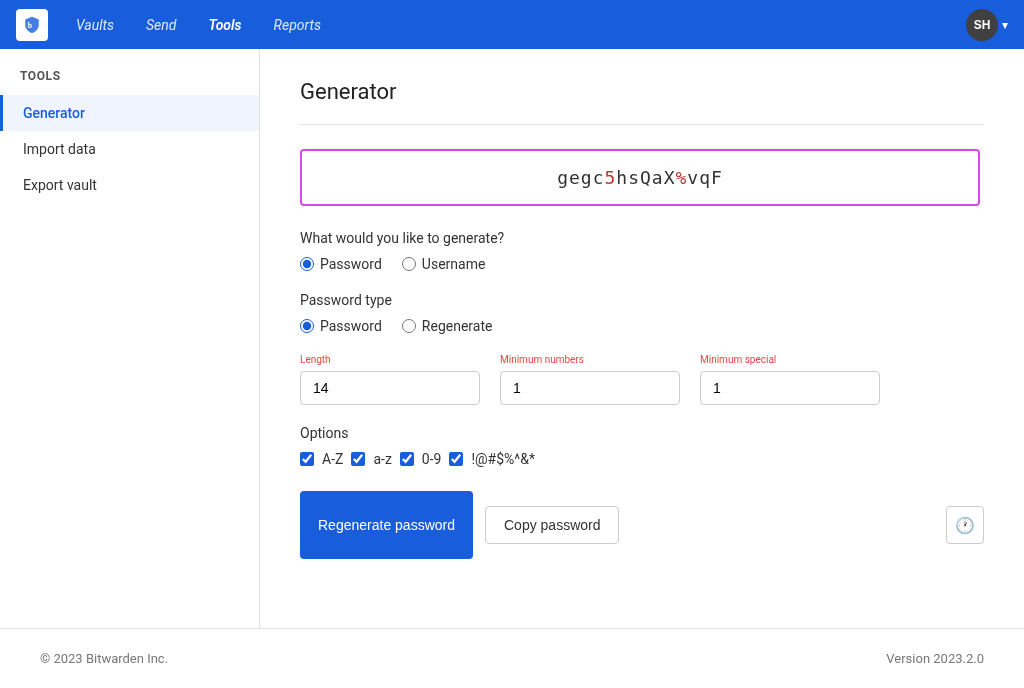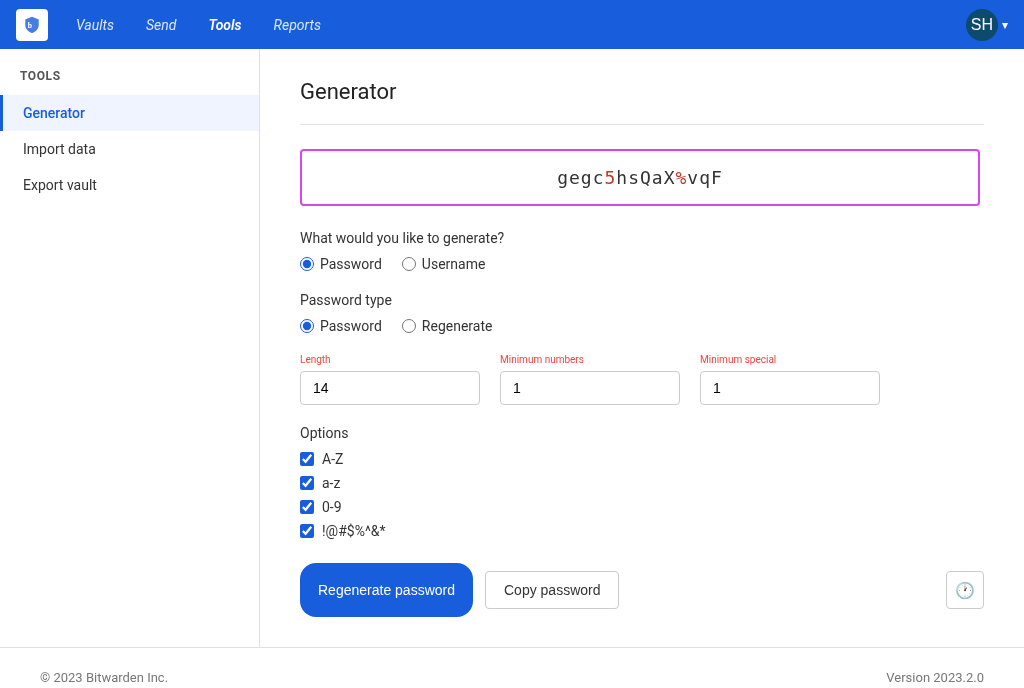--- a/index.html
+++ b/index.html
@@ -27,25 +27,25 @@
       text-decoration: none;
       padding: 6px 12px;
       border-radius: 4px;
       font-size: 14px;
       cursor: pointer;
       font-style: italic;
     }
     .nav-link.active { color: white; font-weight: 600; }
     .navbar-spacer { flex: 1; }
     .avatar-btn {
-      background: #0c4a6e;
+      background: #404040;
       border-radius: 50%;
       width: 32px; height: 32px;
       display: flex; align-items: center; justify-content: center;
-      color: white; font-size: 16px; font-weight: 400;
+      color: white; font-size: 12px; font-weight: 700;
       cursor: pointer;
       border: none;
     }
     .avatar-wrapper { display: flex; align-items: center; gap: 4px; }
     .chevron-down { color: white; font-size: 12px; }
 
     
     .main-container {
       display: flex;
       min-height: calc(688px - 49px - 60px);
@@ -170,21 +170,21 @@
     }
 
     
     .options-title {
       font-size: 14px;
       color: #333;
       margin-bottom: 10px;
     }
     .checkbox-group {
       display: flex;
-      flex-direction: column;
+      flex-direction: row;
       gap: 8px;
       margin-bottom: 24px;
     }
     .checkbox-label {
       display: flex;
       align-items: center;
       gap: 8px;
       font-size: 14px;
       color: #333;
       cursor: pointer;
@@ -197,22 +197,22 @@
     
     .actions-row {
       display: flex;
       align-items: center;
       gap: 12px;
     }
     .btn-primary {
       background: #175DDC;
       color: white;
       border: none;
-      border-radius: 16px;
-      padding: 19px 18px;
+      border-radius: 4px;
+      padding: 26px 18px;
       font-size: 14px;
       cursor: pointer;
       font-weight: 500;
     }
     .btn-secondary {
       background: white;
       color: #333;
       border: 1px solid #ccc;
       border-radius: 4px;
       padding: 10px 18px;

